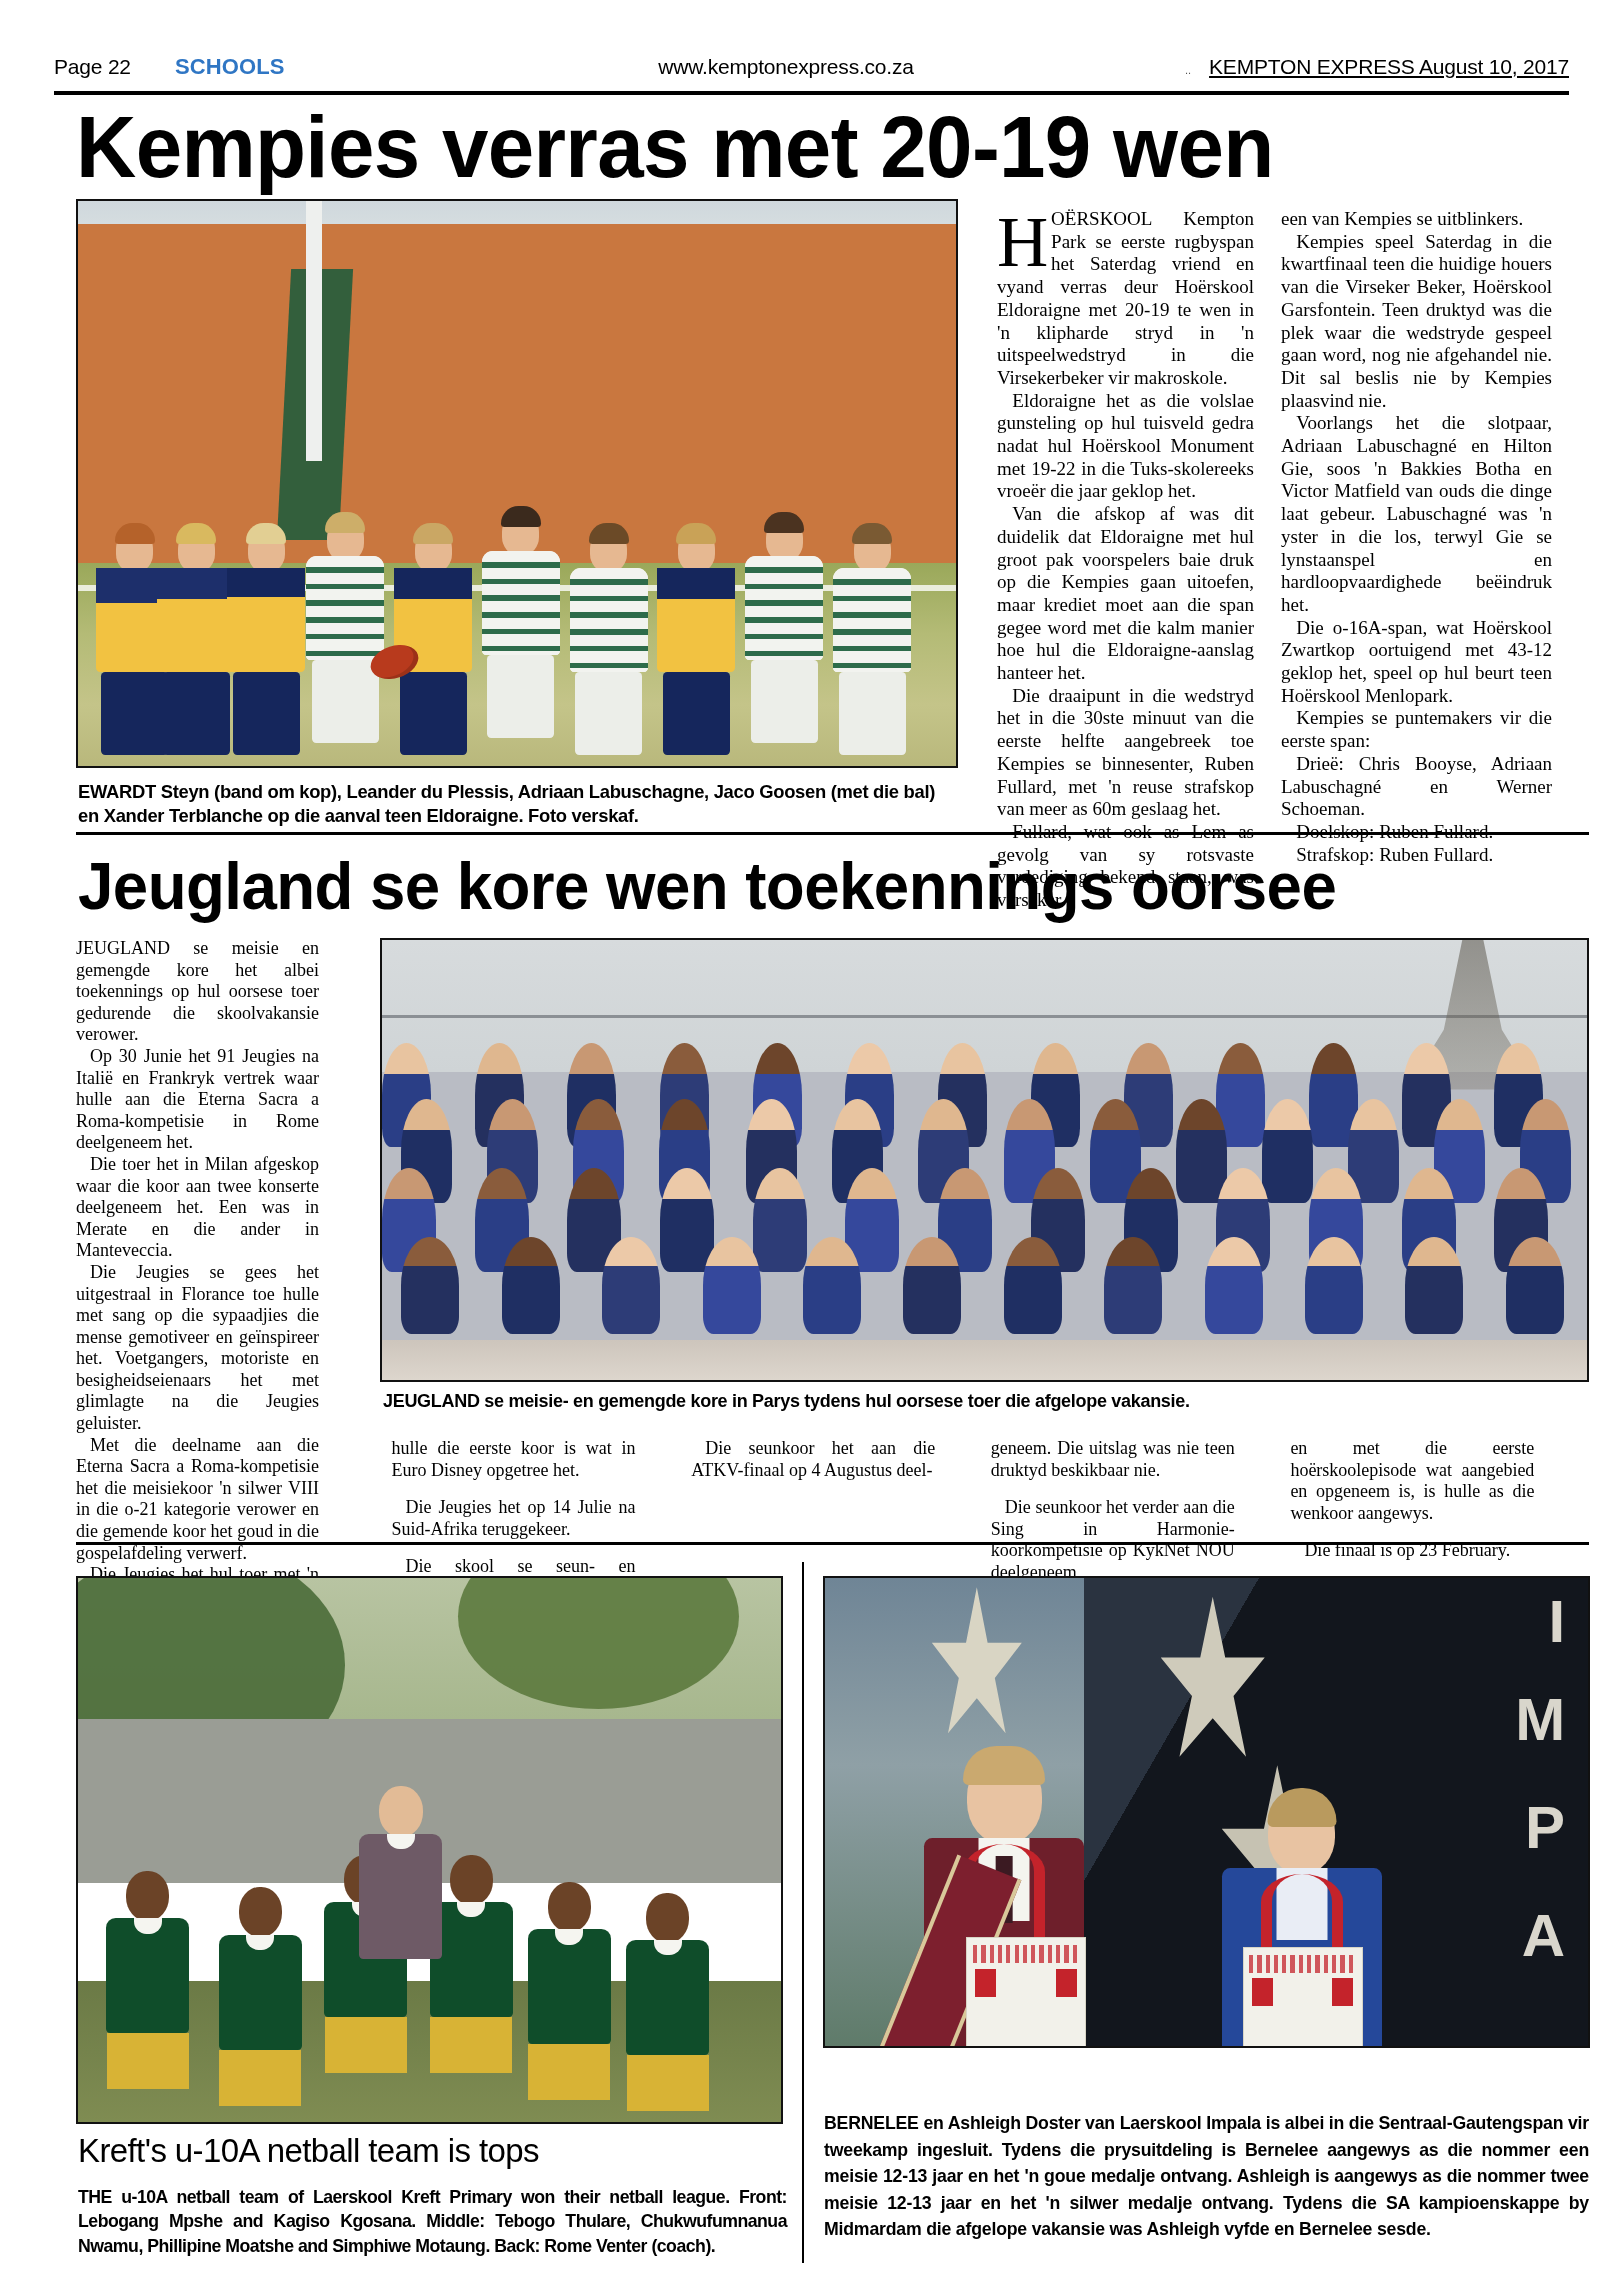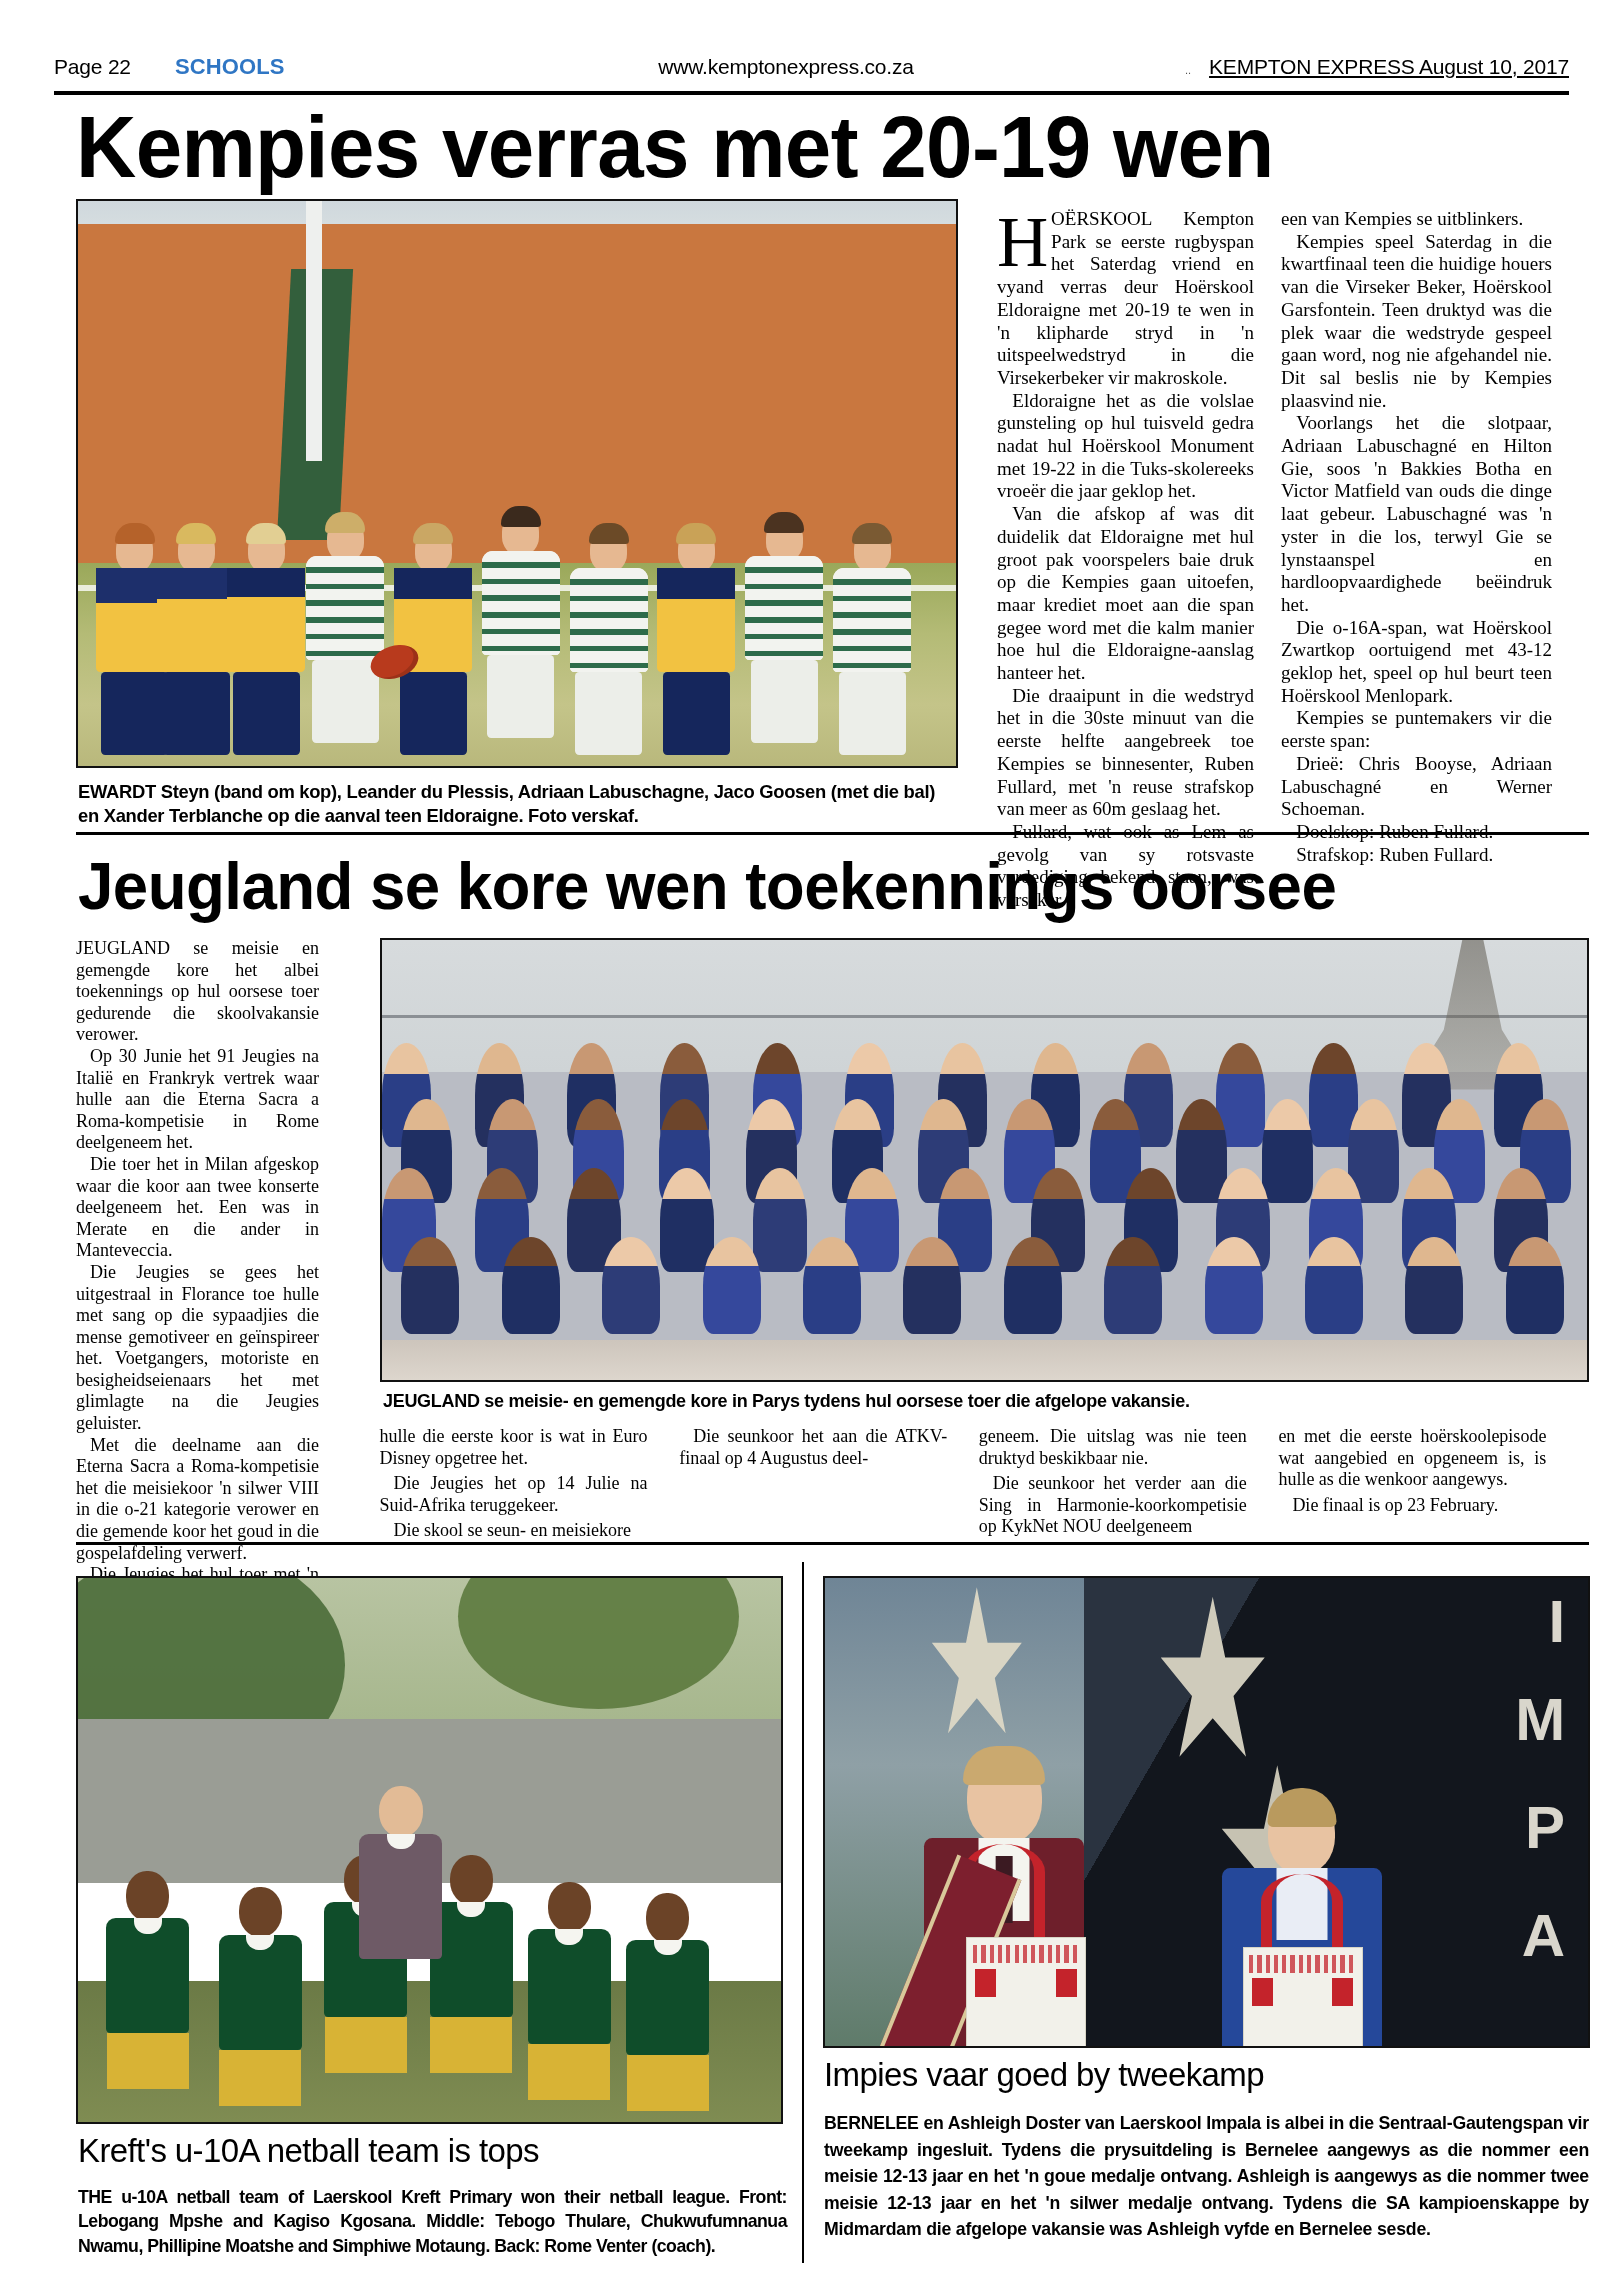--- a/index.html
+++ b/index.html
@@ -204,21 +204,21 @@
     display: flex;
     gap: 23.6px;
   }
   .art2-bottom .bcol {
     width: 276px;
     font-size: 18px;
     line-height: 1.20;
     text-align: justify;
     color: #000;
   }
-  .art2-bottom .bcol p { margin: 4px; text-indent: 14px; }
+  .art2-bottom .bcol p { margin: 16px; text-indent: 14px; }
   .art2-bottom .bcol p.first { text-indent: 0; }
 
   
   .sep-rule {
     position: absolute;
     left: 76px;
     width: 1513px;
     height: 2.1px;
     background: #000;
   }
@@ -718,17 +718,16 @@
           <div class="im-medal" style="top:97px;background:radial-gradient(#e4e6ea,#9aa0a8);"></div>
         </div>
         <div class="im-cert" style="left:21px;bottom:-4.2px;">
             <div class="im-certband"></div>
             <div class="im-certbadge" style="left:8.3px;"></div>
             <div class="im-certbadge" style="right:8.3px;"></div>
           </div>
       </div>
     </div>
   </div>
-  <div class="impies-title">Impies vaar goed by tweekamp</div>
   <div class="impies-body">BERNELEE en Ashleigh Doster van Laerskool Impala is albei in die Sentraal-Gautengspan vir tweekamp ingesluit. Tydens die prysuitdeling is Bernelee aangewys as die nommer een meisie 12-13 jaar en het 'n goue medalje ontvang. Ashleigh is aangewys as die nommer twee meisie 12-13 jaar en het 'n silwer medalje ontvang. Tydens die SA kampioenskappe by Midmardam die afgelope vakansie was Ashleigh vyfde en Bernelee sesde.</div>
 
 </div>
 
 
 </body></html>

